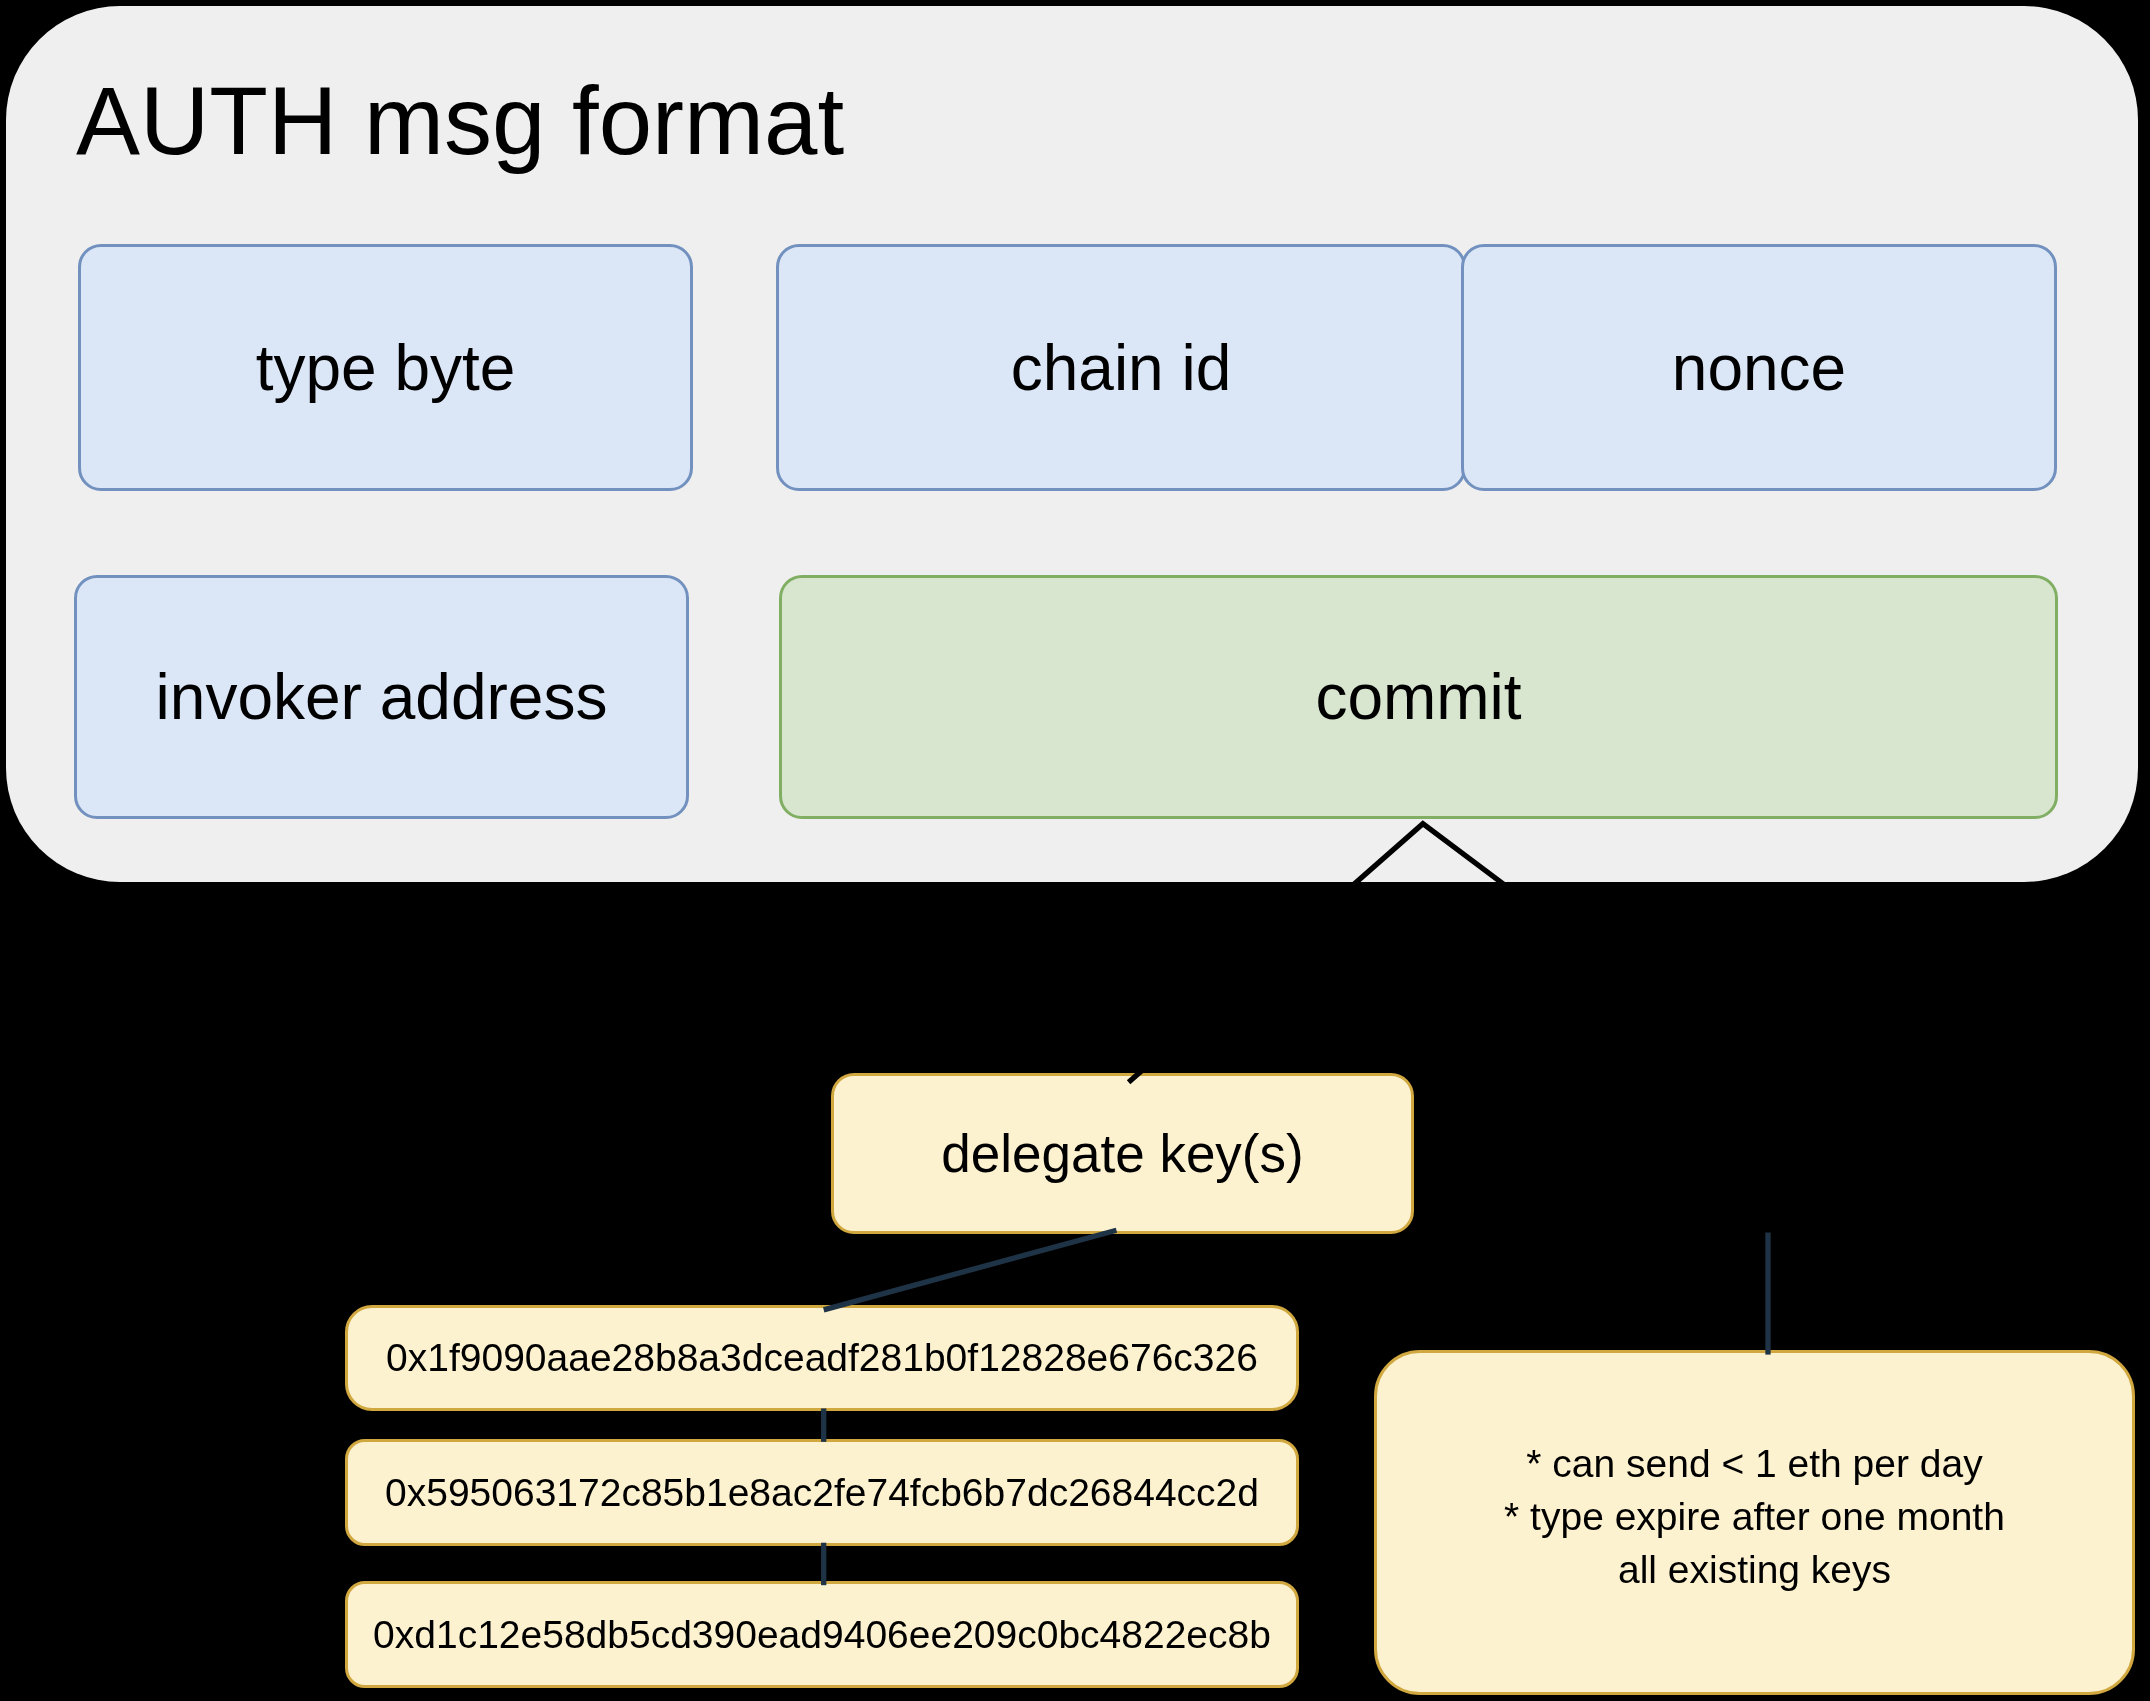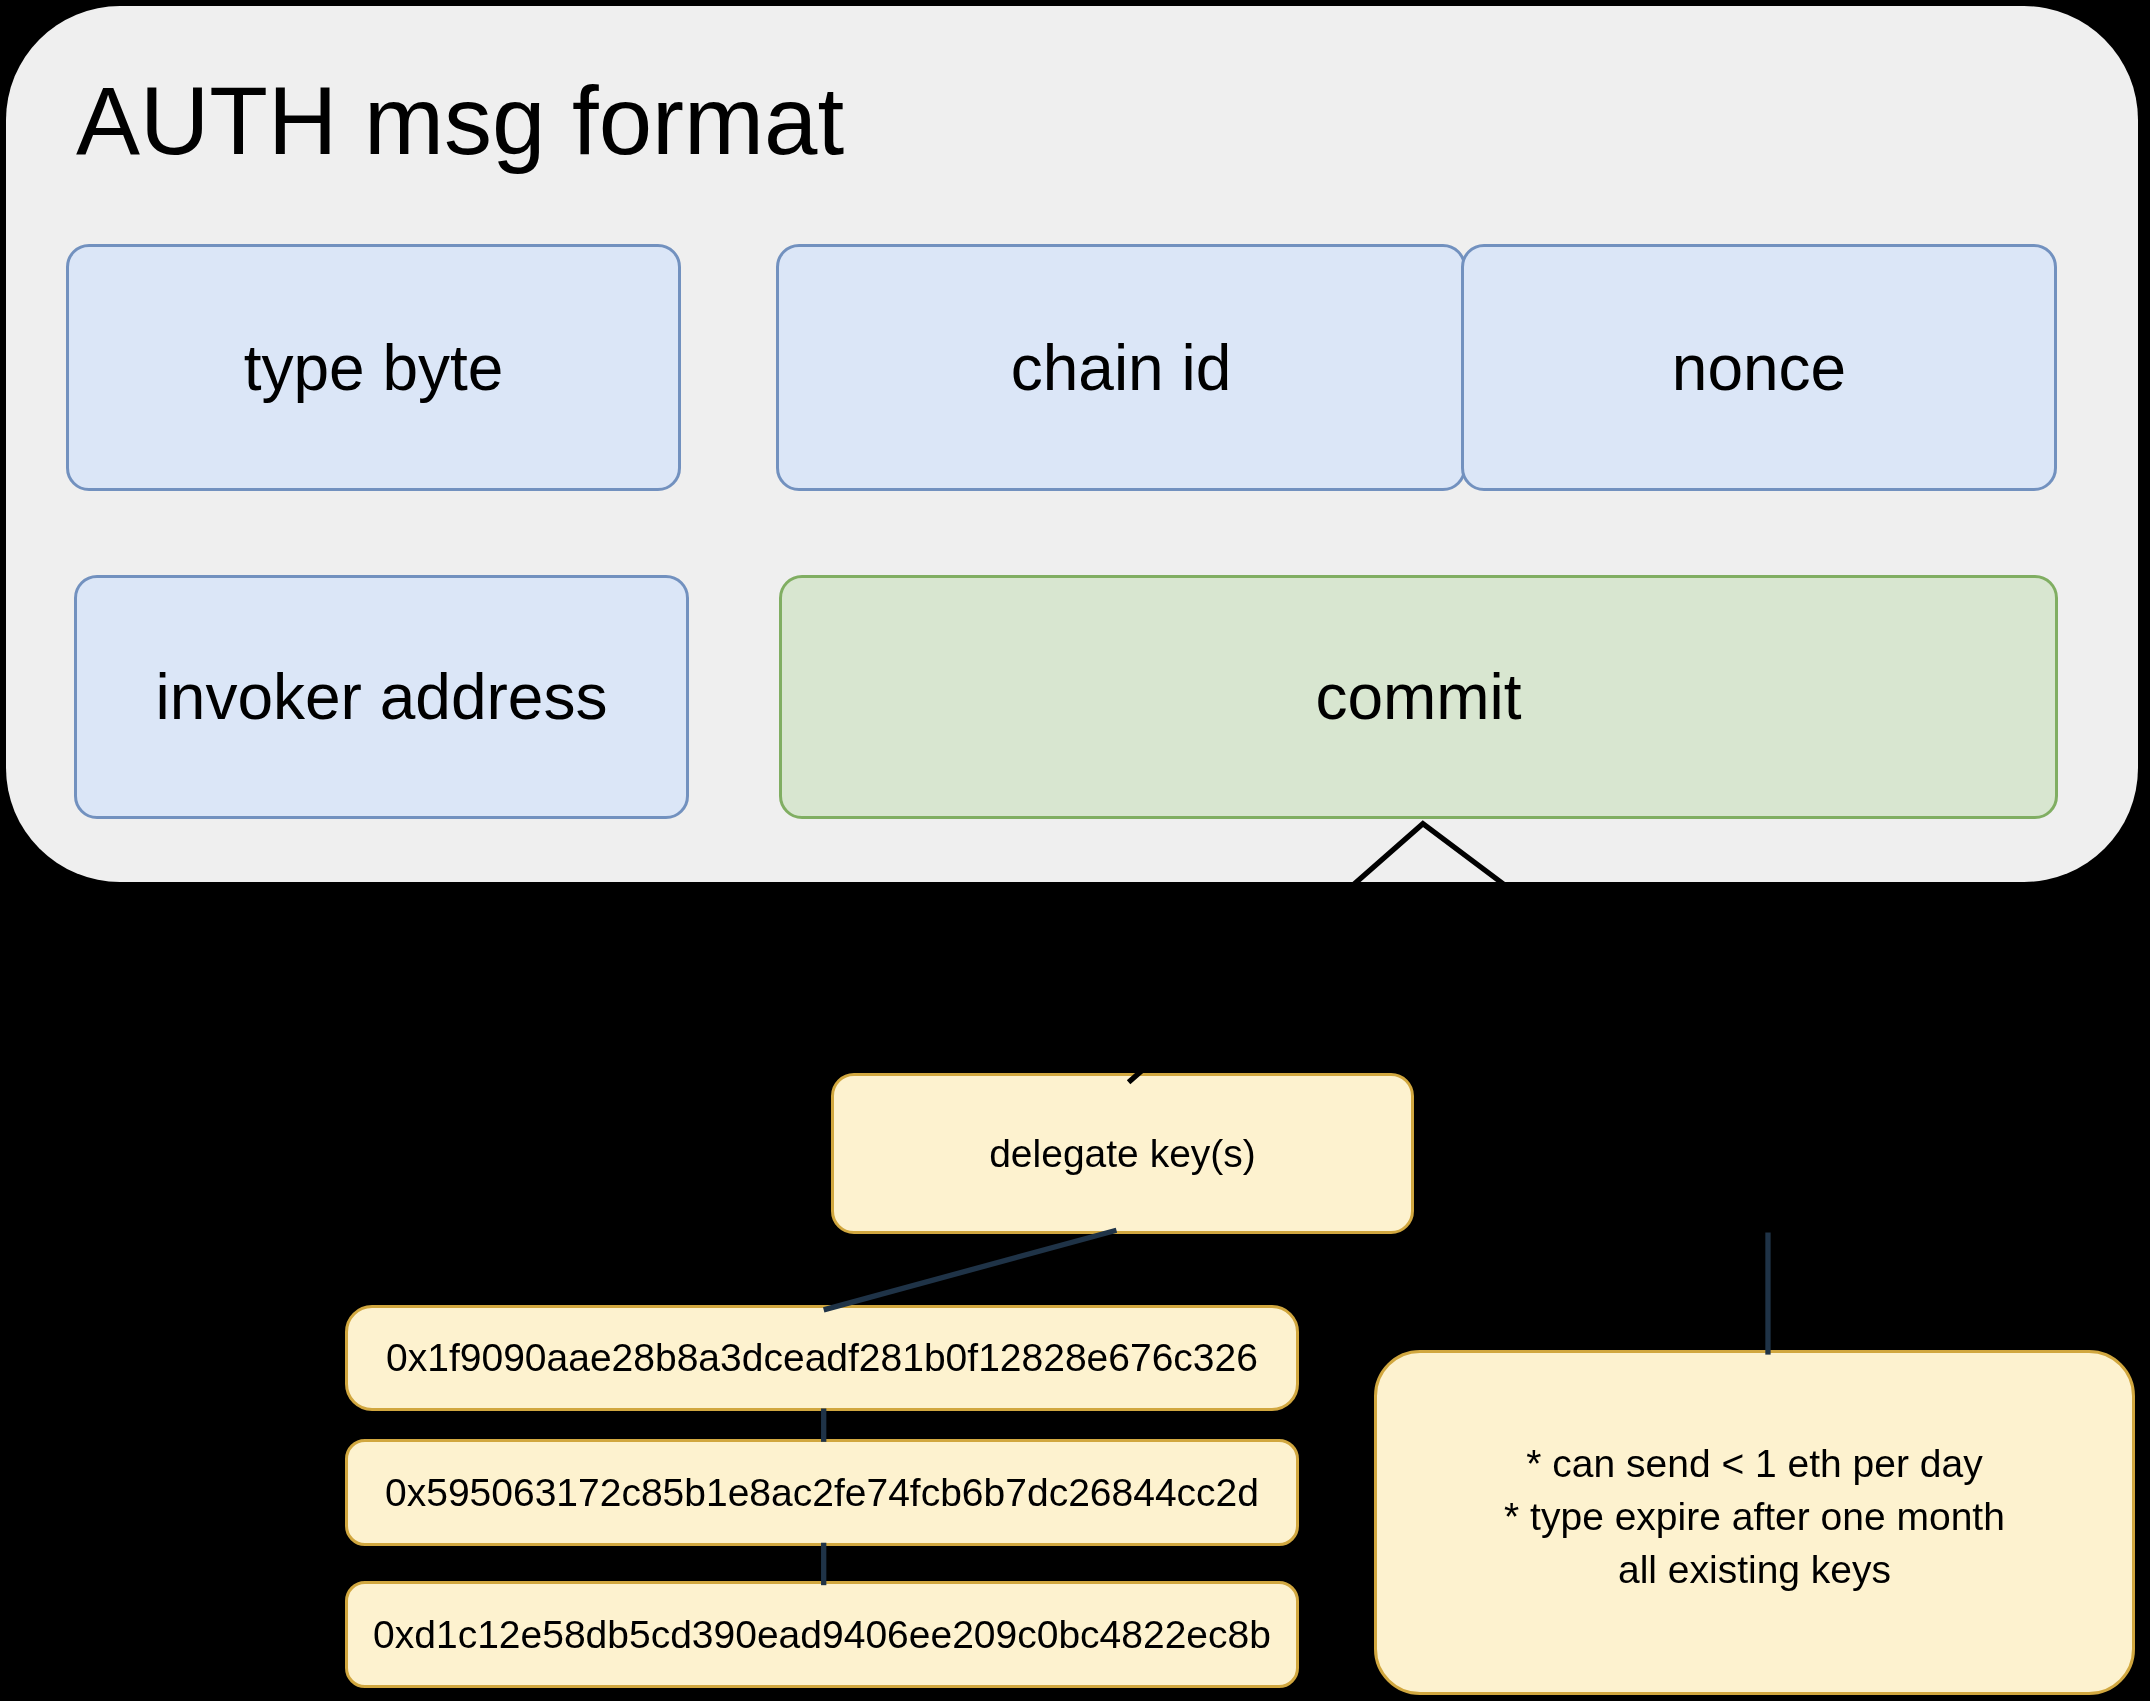--- a/index.html
+++ b/index.html
@@ -52,32 +52,32 @@
     background:var(--green-fill);
     border:3px solid var(--green-border);
     border-radius:23px;
     font-size:64px;
   }
   .yellow{
     background:var(--yellow-fill);
     border:3.8px solid var(--yellow-border);
     border-radius:23px;
   }
-  .label-node{font-size:39px;}
+  .label-node{font-size:53px;}
   .hex-node{font-size:39px;border-radius:20px;}
   .policy-node{
     border-radius:46px;
     flex-direction:column;
     justify-content:flex-start;
     padding-top:84px;
     font-size:39px;
     line-height:53px;
   }
   .policy-node .rule{white-space:nowrap;}
-  #type-byte   {left:66px;  top:244px; width:615px;  height:247px;}
+  #type-byte   {left:78px;  top:244px; width:615px;  height:247px;}
   #chain-id    {left:776px;top:244px; width:690px;  height:247px;}
   #nonce       {left:1461px;top:244px; width:596px;  height:247px;}
   #invoker     {left:74px;  top:575px; width:615px;  height:244px;}
   #commit      {left:779px;top:575px; width:1279px; height:244px;}
   #delegate    {left:831px;top:1073px;width:583px;  height:161px;}
   #access      {left:1499px;top:1073px;width:542px;  height:162px;}
   #hex1        {left:345px; top:1305px;width:954px; height:106px;border-radius:27px;}
   #hex2        {left:345px; top:1439px;width:954px; height:107px;}
   #hex3        {left:345px; top:1581px;width:954px; height:107px;}
   #policy-box  {left:1374px;top:1350px;width:761px; height:345px;}

